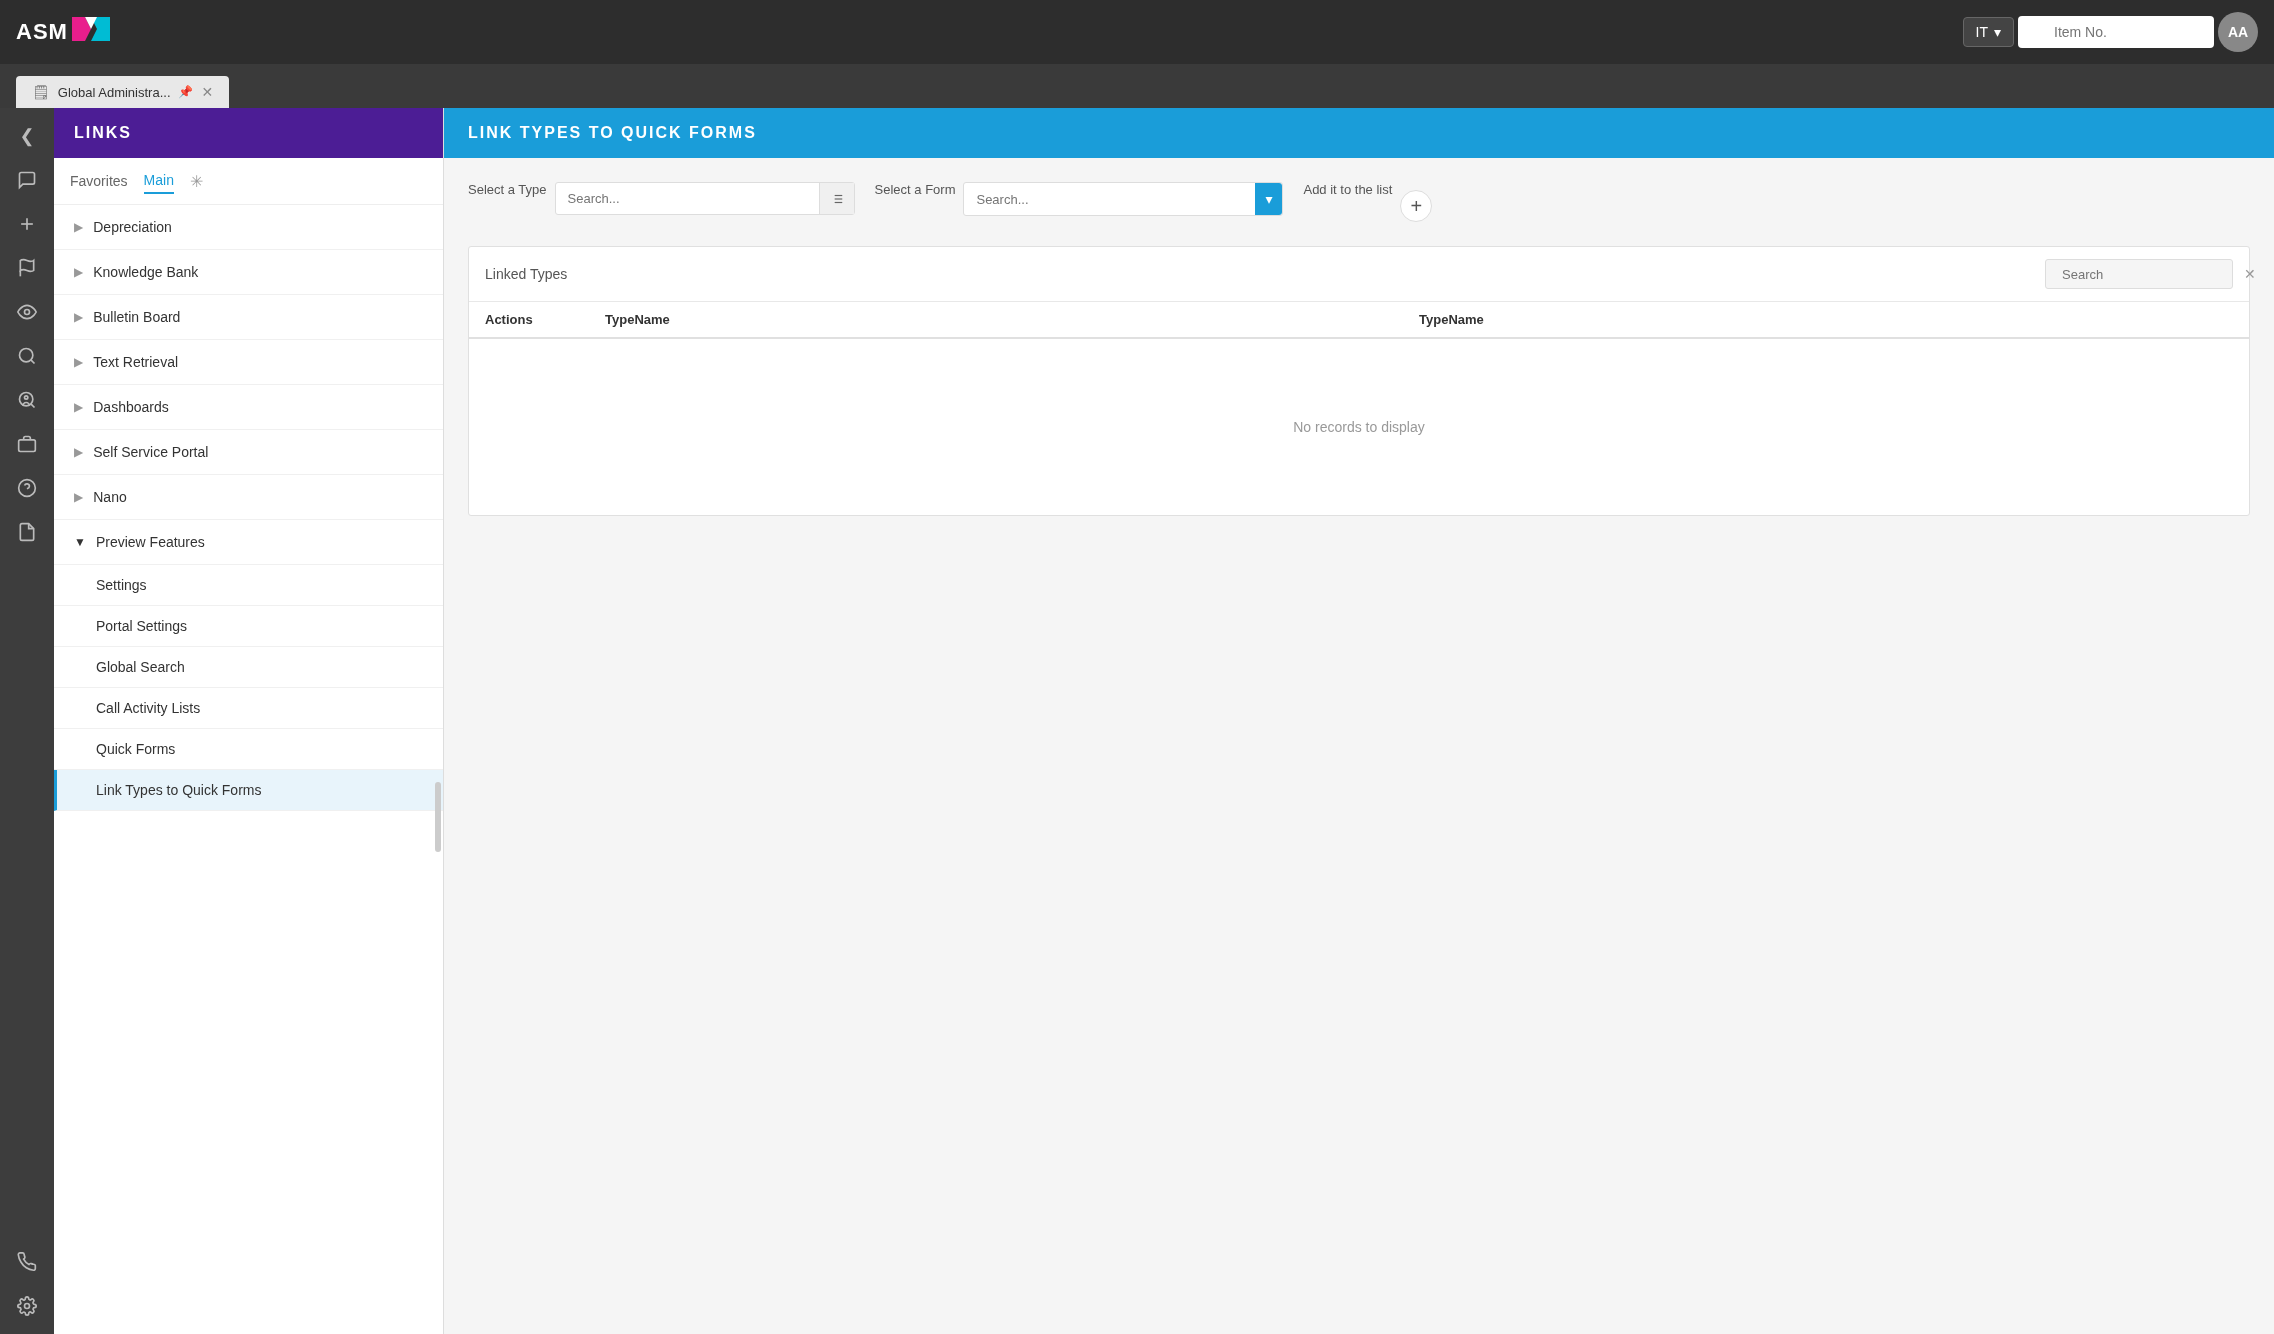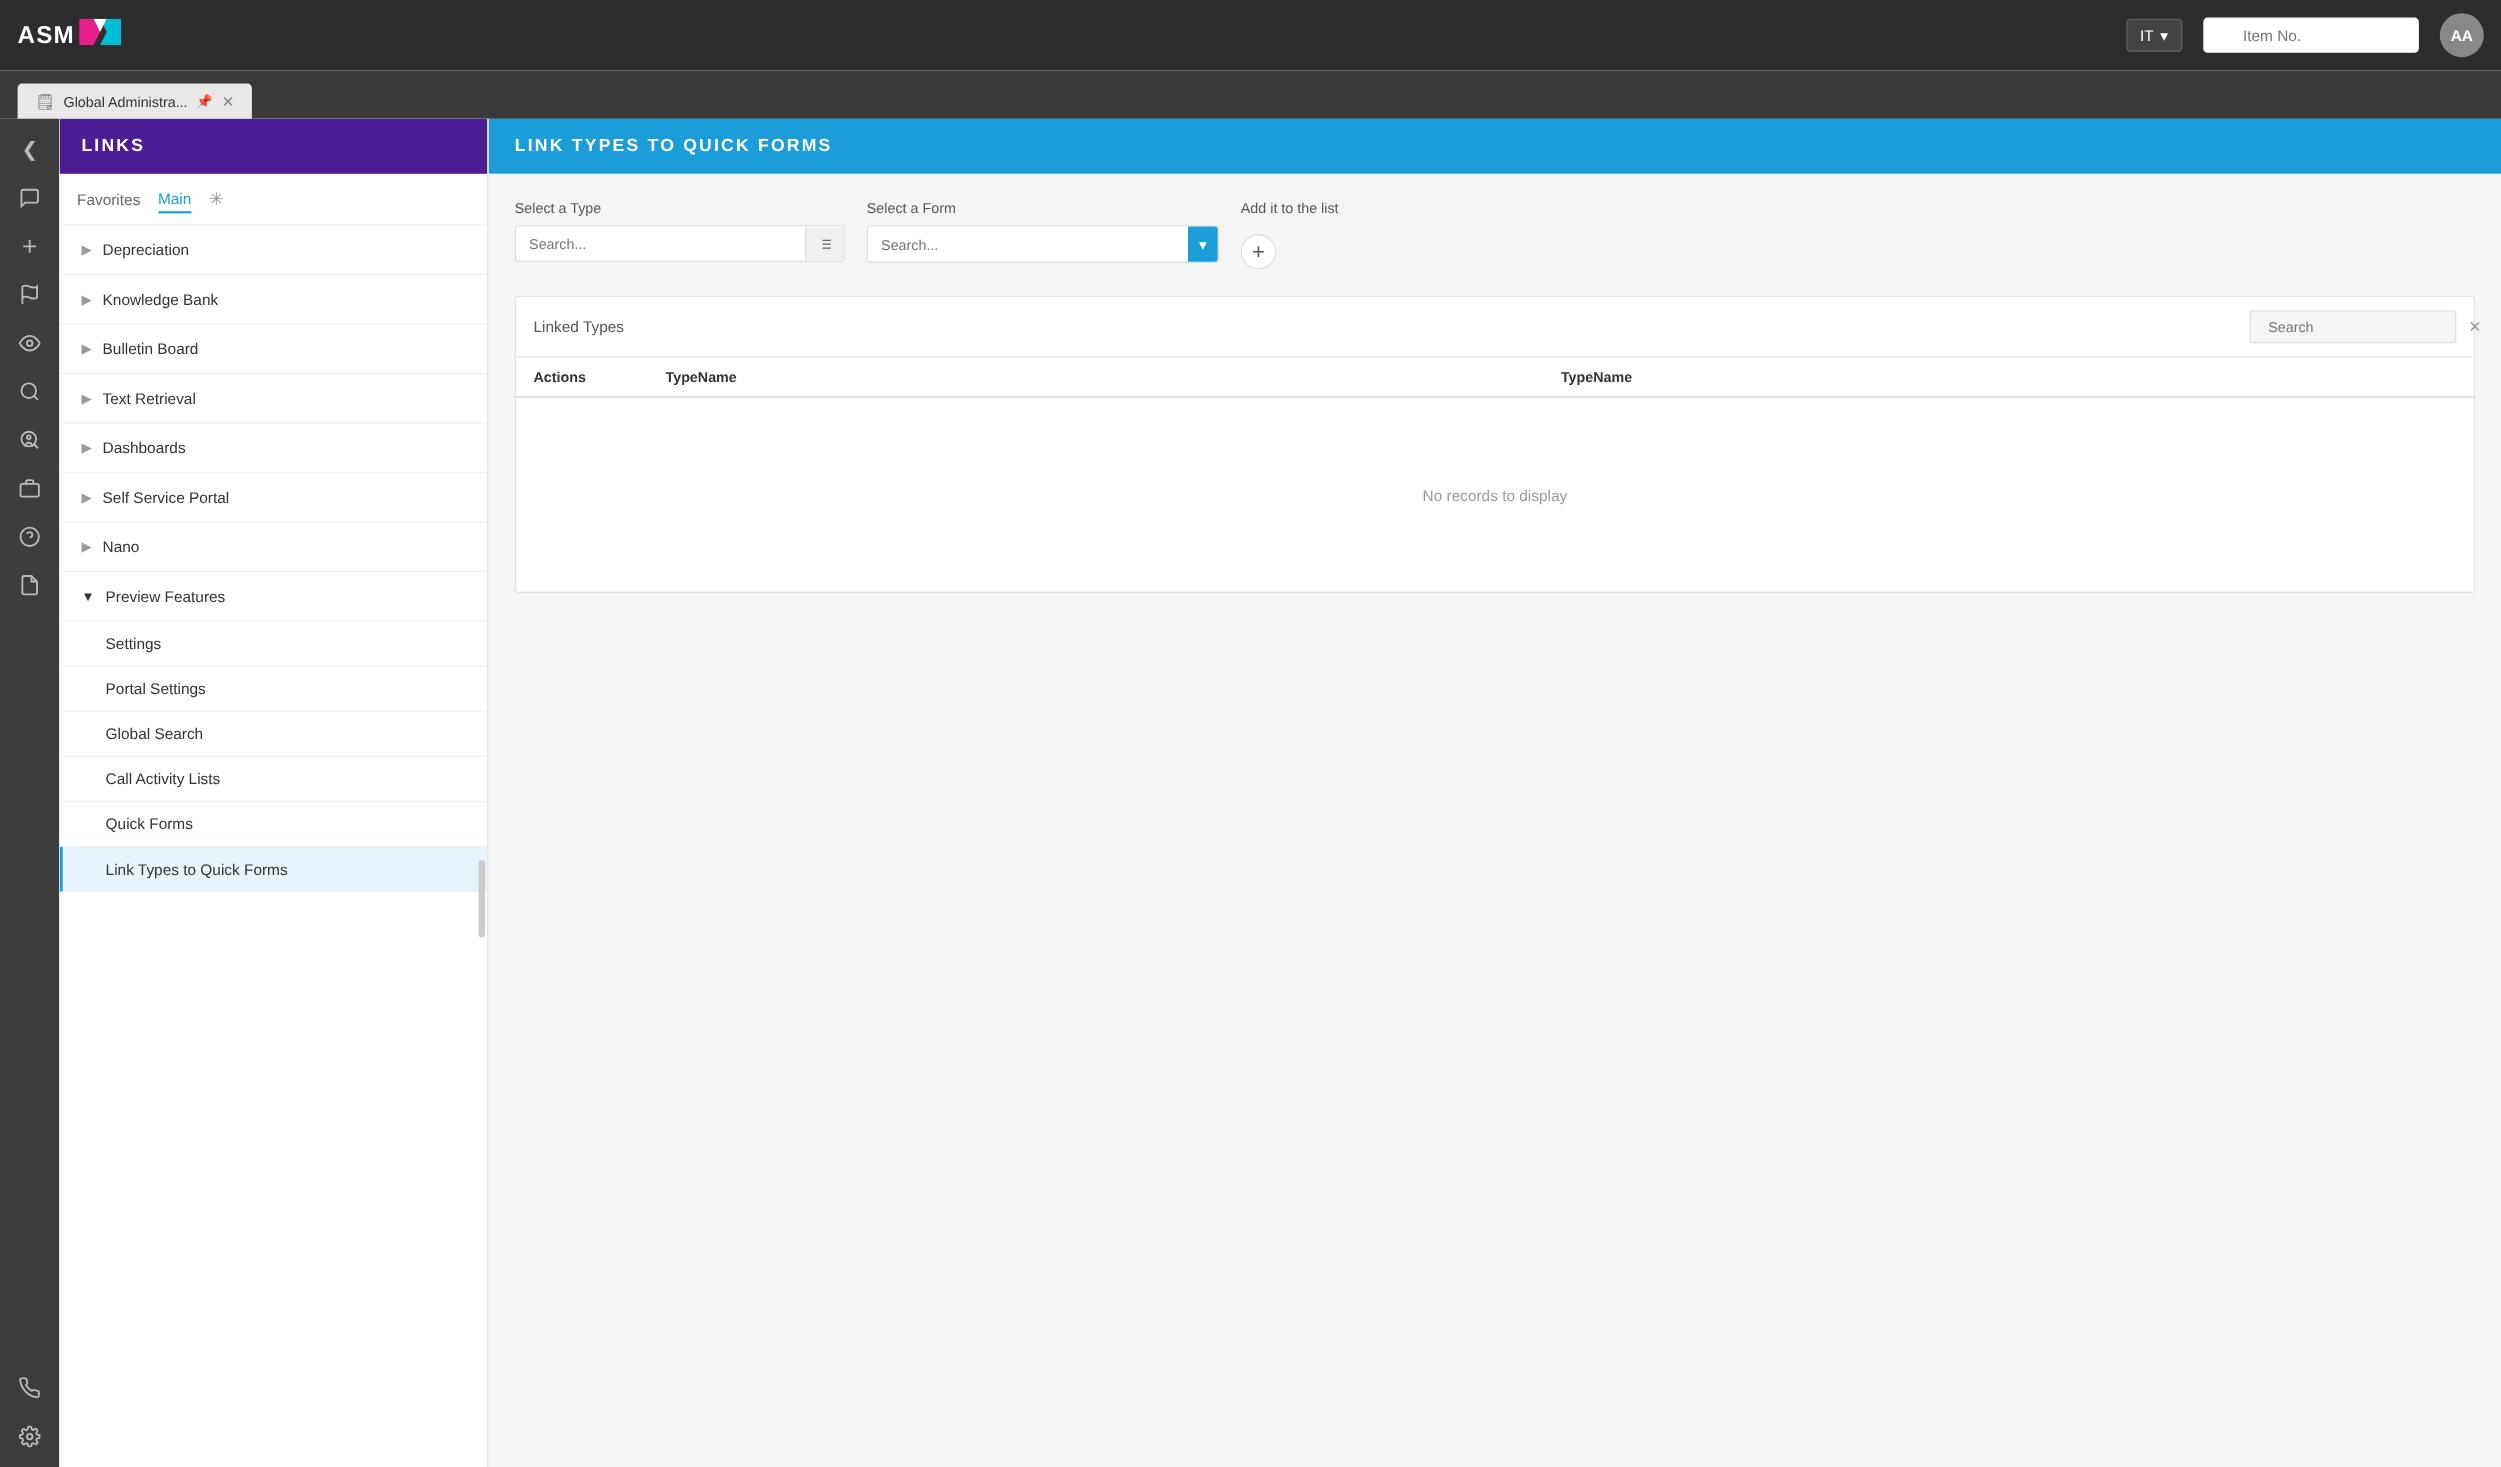--- a/index.html
+++ b/index.html
@@ -6,21 +6,21 @@
     body { font-family: 'Segoe UI', Arial, sans-serif; background: #f0f0f0; height: 100vh; overflow: hidden; display: flex; flex-direction: column; }
 
     
     .topbar {
       background: #2d2d2d;
       height: 64px;
       display: flex;
       align-items: center;
       padding: 0 16px;
       flex-shrink: 0;
-      gap: 19px;
+      gap: 4px;
     }
     .logo {
       display: flex;
       align-items: center;
       gap: 4px;
       font-size: 22px;
       font-weight: bold;
       color: white;
       letter-spacing: 1px;
     }
@@ -235,21 +235,20 @@
 
     
     .form-row {
       display: flex;
       align-items: flex-start;
       gap: 20px;
       margin-bottom: 24px;
     }
     .form-group {
       display: flex;
-      flex-direction: column;
       gap: 8px;
     }
     .form-label {
       font-size: 13px;
       color: #555;
       font-weight: 500;
     }
     .search-input-wrapper {
       display: flex;
       align-items: center;

